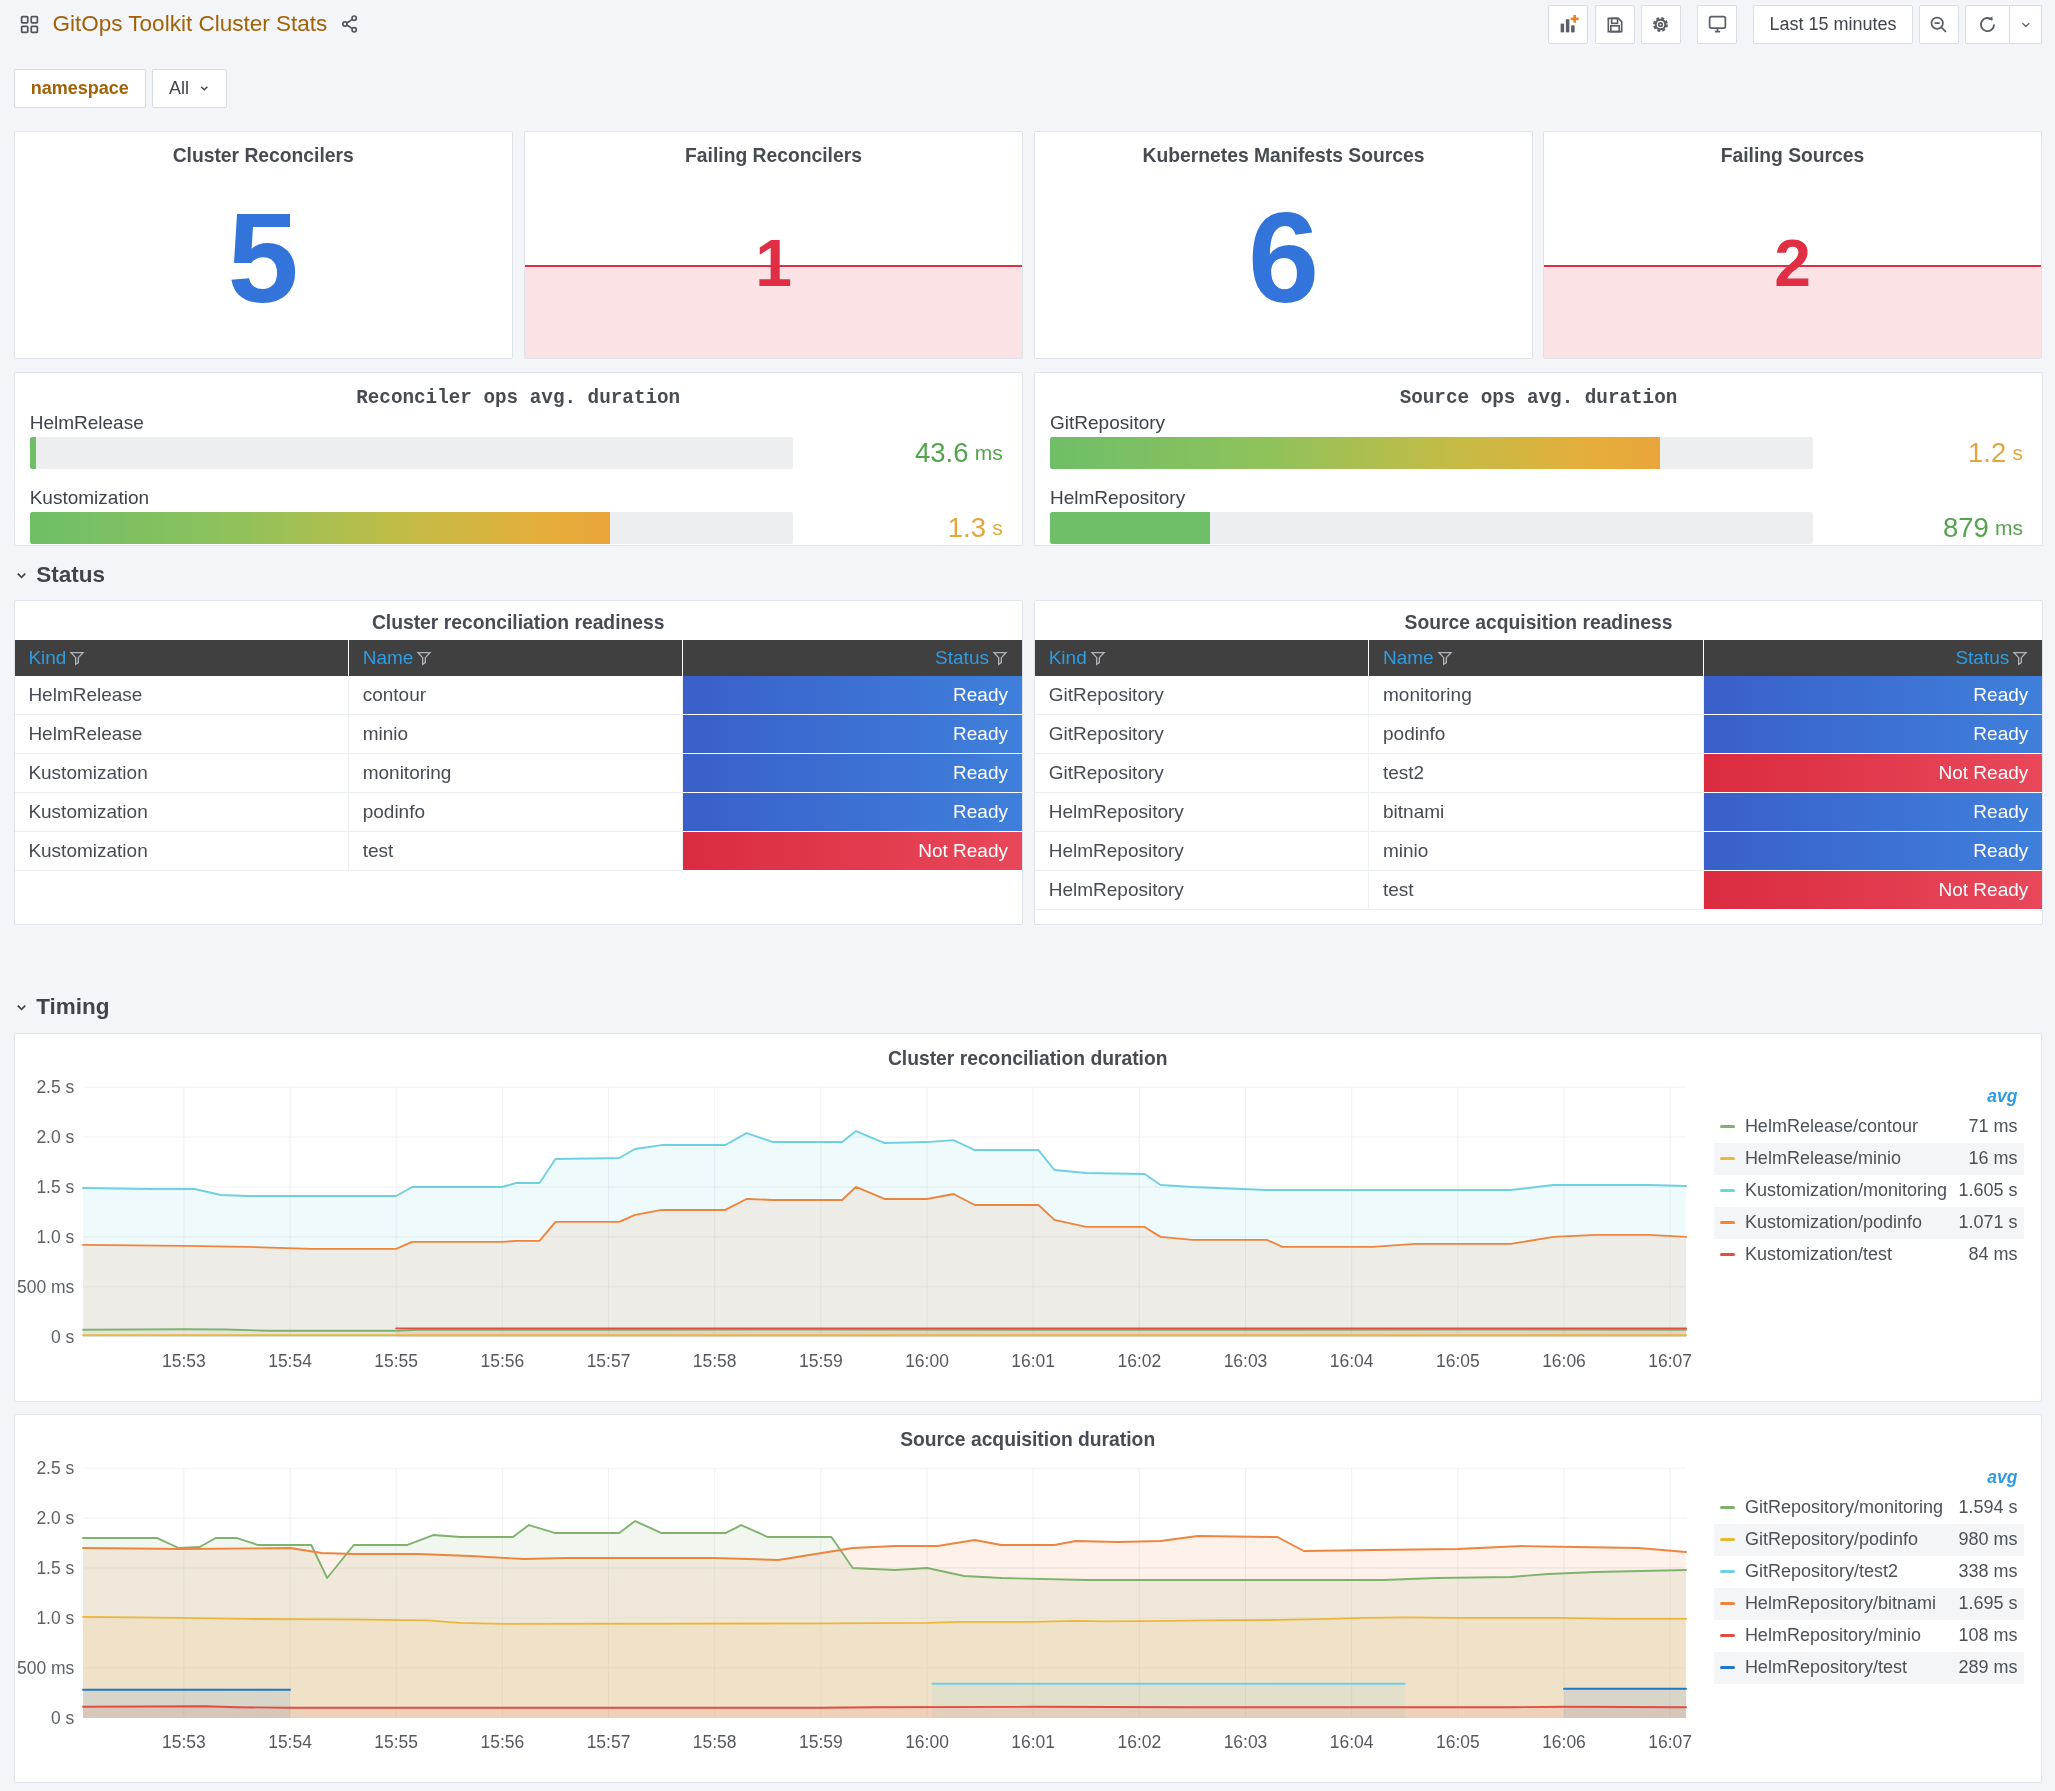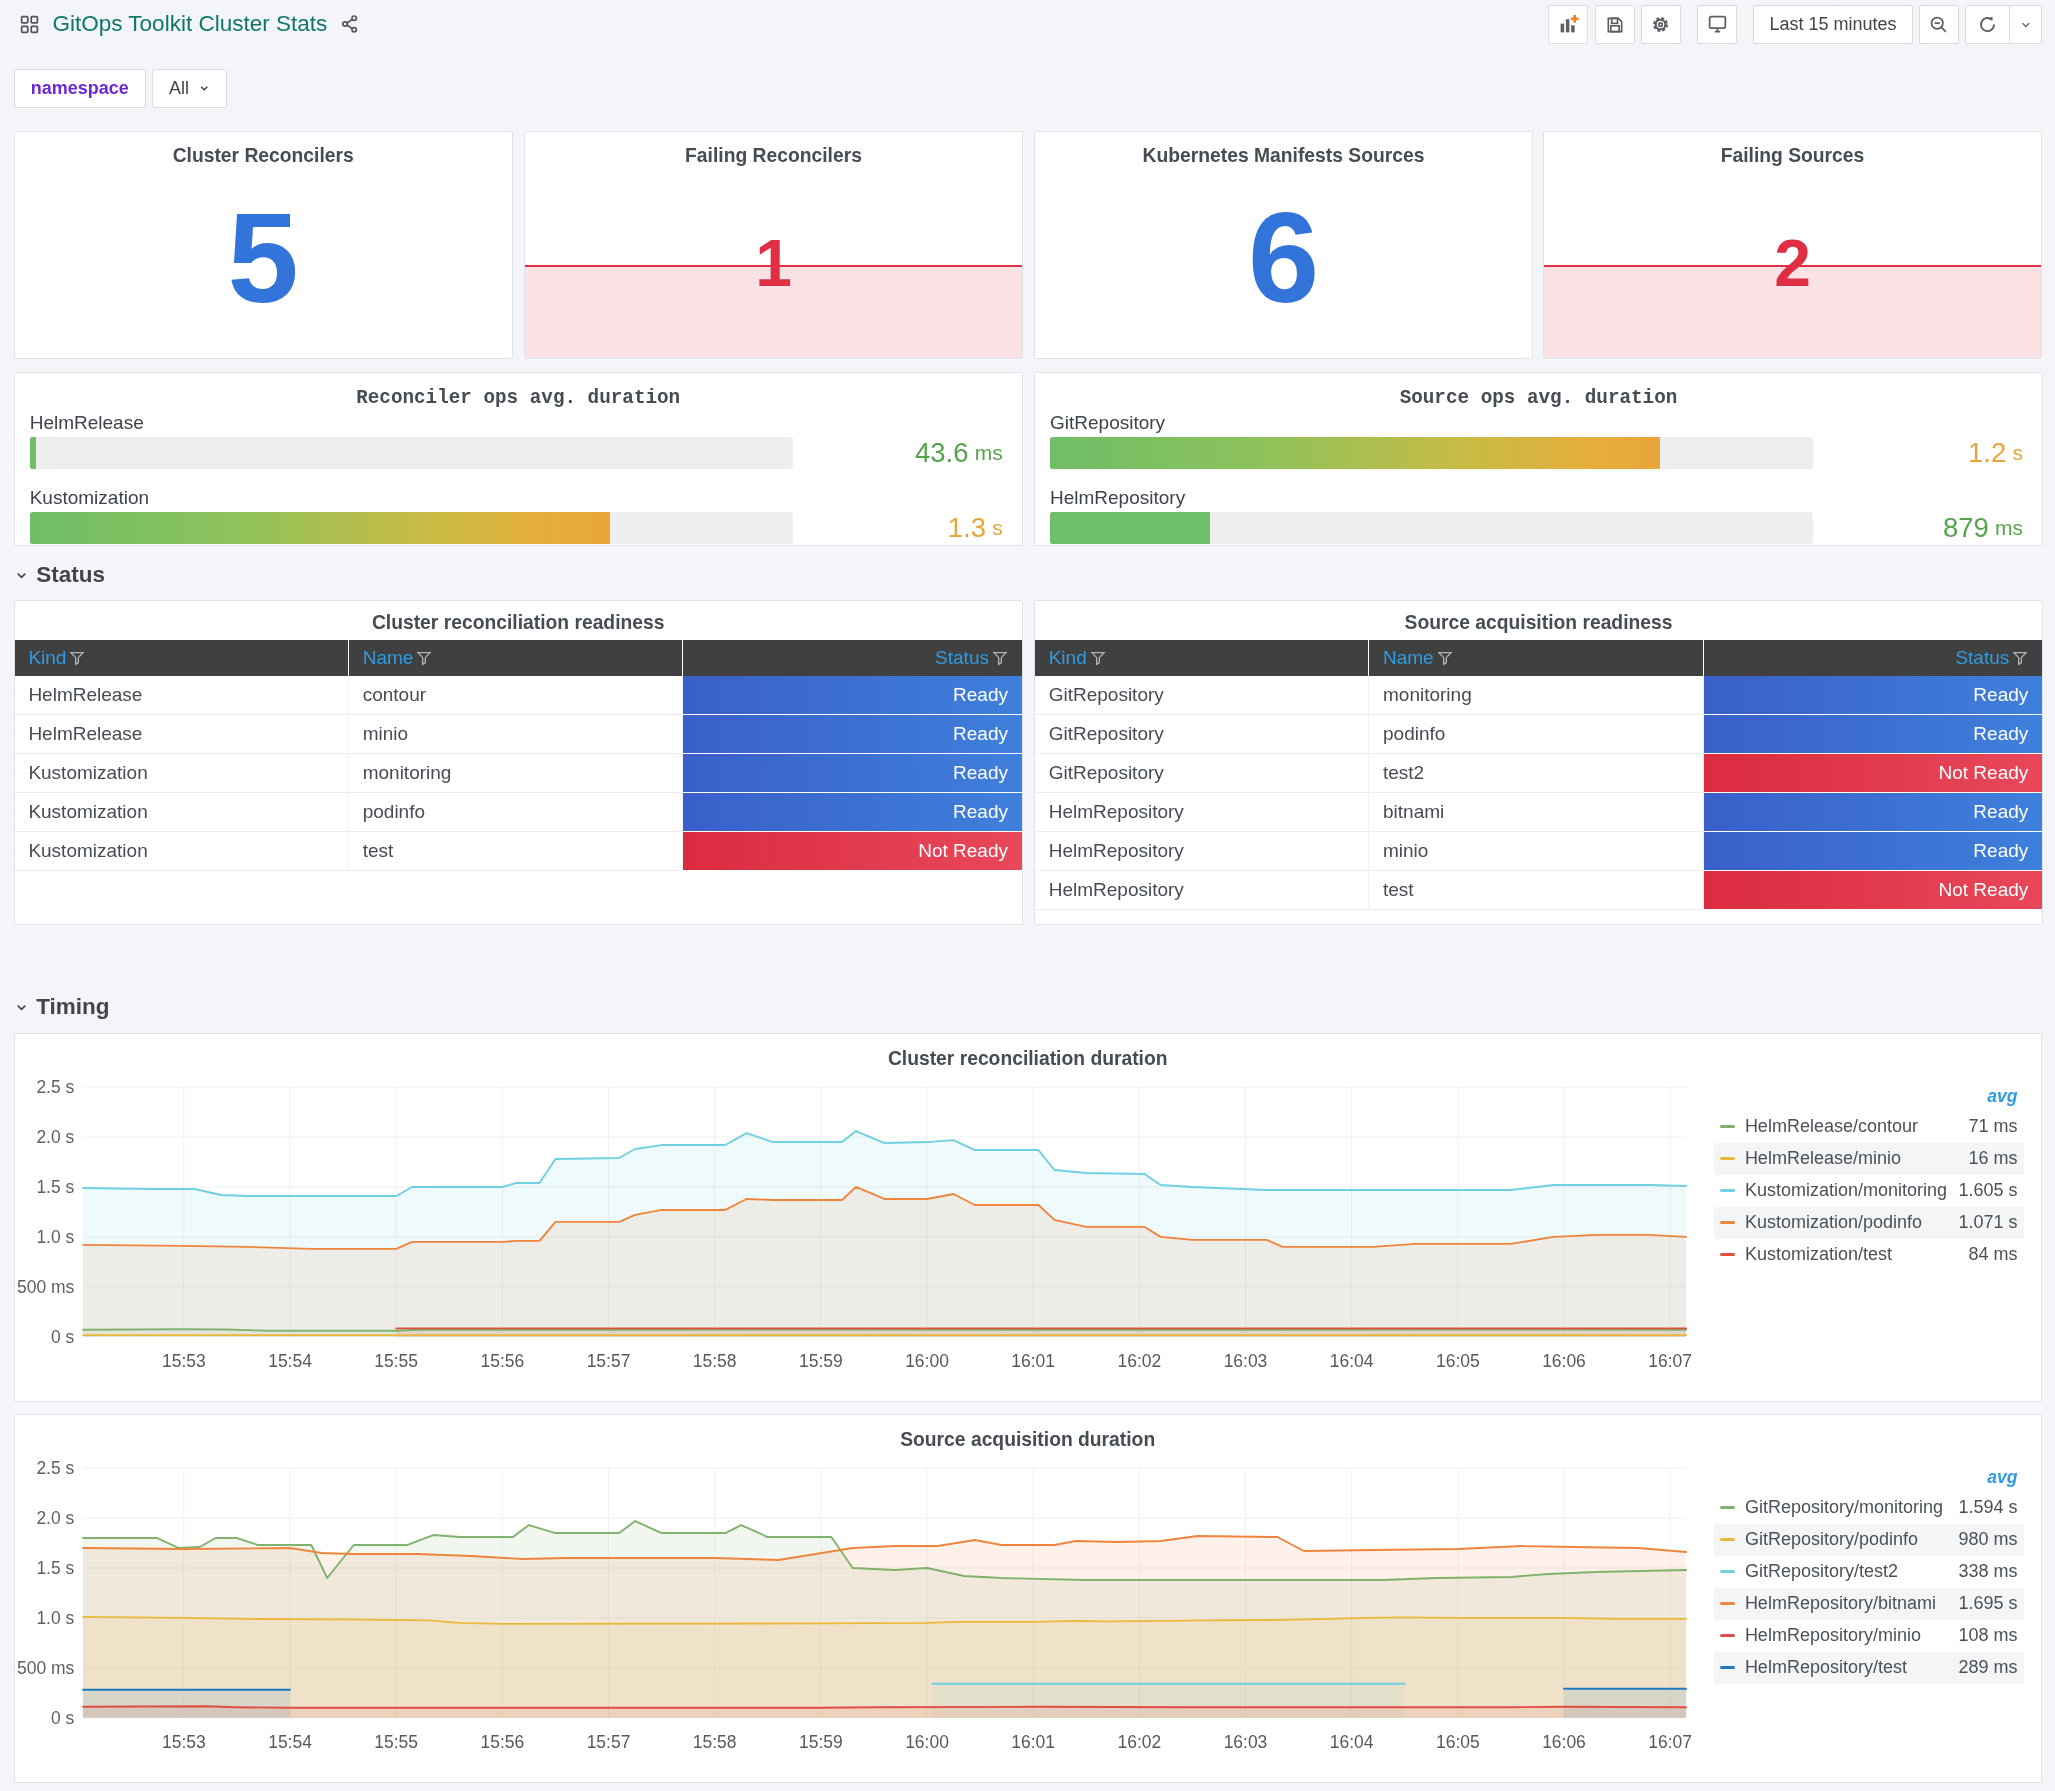--- a/index.html
+++ b/index.html
@@ -3,38 +3,38 @@
 <meta charset="utf-8">
 <style>
   * { margin:0; padding:0; box-sizing:border-box; }
   html,body { background:#f4f5f8; }
   body { font-family:"Liberation Sans", sans-serif; color:#41444b; }
   .page { position:relative; width:2056px; height:1791px; background:#f4f5f8; overflow:hidden; }
 
   
   .topbar { position:absolute; left:0; top:0; width:100%; height:57px; }
   .topbar-left { position:absolute; left:19px; top:11.2px; display:flex; align-items:center; gap:12.5px; }
-  .dash-title { font-size:22.5px; font-weight:500; color:#0f766e; }
+  .dash-title { font-size:22.5px; font-weight:500; color:#a16207; }
   .icon { display:inline-flex; align-items:center; justify-content:center; color:#5a6066; }
   .topbar-right { position:absolute; right:13.7px; top:5px; display:flex; align-items:center; }
   .tbtn { height:39px; min-width:40px; background:#fff; border:0.6px solid #d8dce3; border-radius:1.9px;
           display:flex; align-items:center; justify-content:center; padding:0 8.7px; color:#5a6066; }
   .tbtn + .tbtn { margin-left:6.2px; }
   .tb-gap { width:16px; }
   .time-btn { gap:7.5px; font-size:18px; color:#41444b; padding:0 15px;flex-direction:column; }
   .split { display:flex; margin-left:6.2px; }
   .split .seg { height:39px; background:#fff; border:0.6px solid #d8dce3; display:flex; align-items:center; justify-content:center; color:#5a6066; }
   .split .seg.main { width:45px; border-radius:1.9px 0 0 1.9px; }
   .split .seg.caret { width:32px; border-left:none; border-radius:0 1.9px 1.9px 0; }
 
   
   .var-row { position:absolute; left:13.7px; top:69px; display:flex; gap:6.2px; }
   .var-label, .var-value { height:39px; background:#fff; border:0.6px solid #d8dce3; border-radius:1.9px;
      display:flex; align-items:center; padding:0 16px; font-size:18px; }
-  .var-label { color:#6d28d9; font-weight:700; }
+  .var-label { color:#a16207; font-weight:700; }
   .var-value { color:#41444b; gap:8.7px; }
 
   
   .panel { position:absolute; background:#fff; border:0.6px solid #dfe4ea; border-radius:1.9px; }
   .panel-title { text-align:center; font-size:19.3px; font-weight:600; color:#464c53; }
 
   
   .stat { top:131px; height:228px; overflow:hidden; }
   .stat .panel-title { margin-top:12.5px; }
   .p1 { left:13.7px;   width:499px; }

